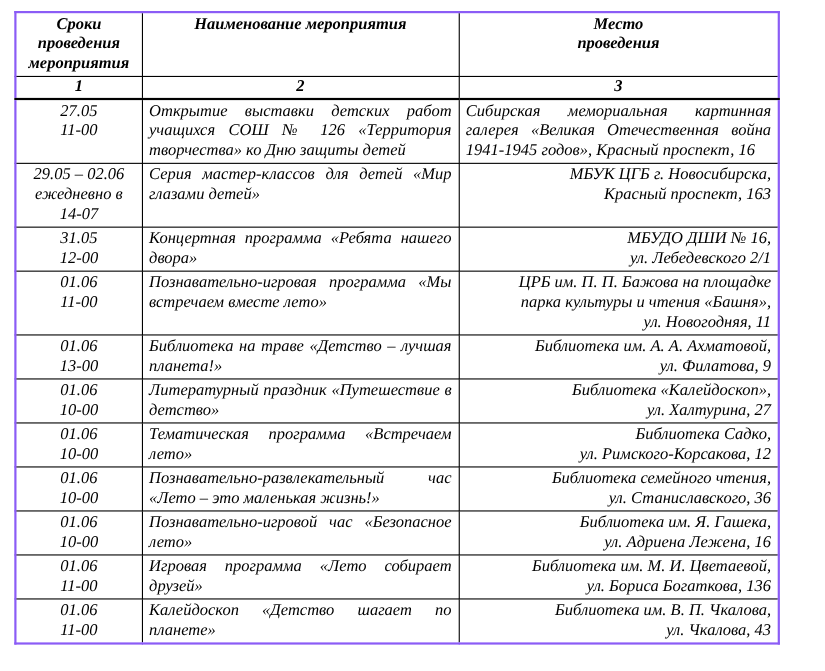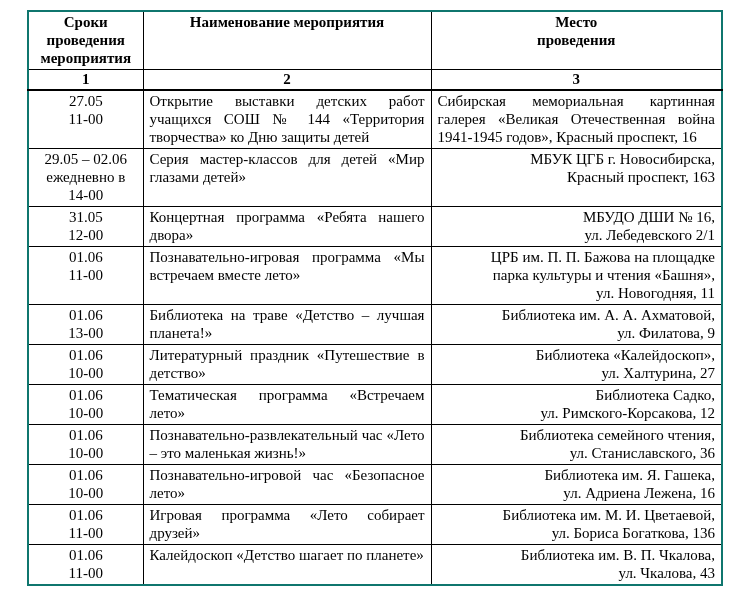--- a/index.html
+++ b/index.html
@@ -11,26 +11,27 @@
   }
   .page {
     position: relative;
     width: 750px;
     height: 610px;
     background: #ffffff;
     overflow: hidden;
   }
   table.events-table {
     position: absolute;
-    left: 27px;
+    left: 13px;
     top: 10px;
     width: 694px;
     table-layout: fixed;
     border-collapse: collapse;
-    border: 2px solid #0f766e;
+    border: 2px solid #8b5cf6;
+    font-style: italic;
   }
   col.col-date  { width: 115px; }
   col.col-name  { width: 288px; }
   col.col-place { width: 291px; }
   th, td {
     border: 1px solid #000000;
     vertical-align: top;
     padding: 1px 6px 2px 6px;
     font-size: 15px;
     line-height: 18px;
@@ -75,27 +76,27 @@
       <tr class="num-row">
         <th>1</th>
         <th>2</th>
         <th>3</th>
       </tr>
     </thead>
     <tbody>
       <tr>
         <td class="c-date lines">27.05
 11-00</td>
-        <td class="c-name">Открытие выставки детских работ учащихся СОШ № 144 «Территория творчества» ко Дню защиты детей</td>
+        <td class="c-name">Открытие выставки детских работ учащихся СОШ № 126 «Территория творчества» ко Дню защиты детей</td>
         <td class="c-place justify">Сибирская мемориальная картинная галерея «Великая Отечественная война 1941-1945 годов», Красный проспект, 16</td>
       </tr>
       <tr>
         <td class="c-date lines">29.05 – 02.06
 ежедневно в
-14-00</td>
+14-07</td>
         <td class="c-name">Серия мастер-классов для детей «Мир глазами детей»</td>
         <td class="c-place lines">МБУК ЦГБ г. Новосибирска,
 Красный проспект, 163</td>
       </tr>
       <tr>
         <td class="c-date lines">31.05
 12-00</td>
         <td class="c-name">Концертная программа «Ребята нашего двора»</td>
         <td class="c-place lines">МБУДО ДШИ № 16,
 ул. Лебедевского 2/1</td>

